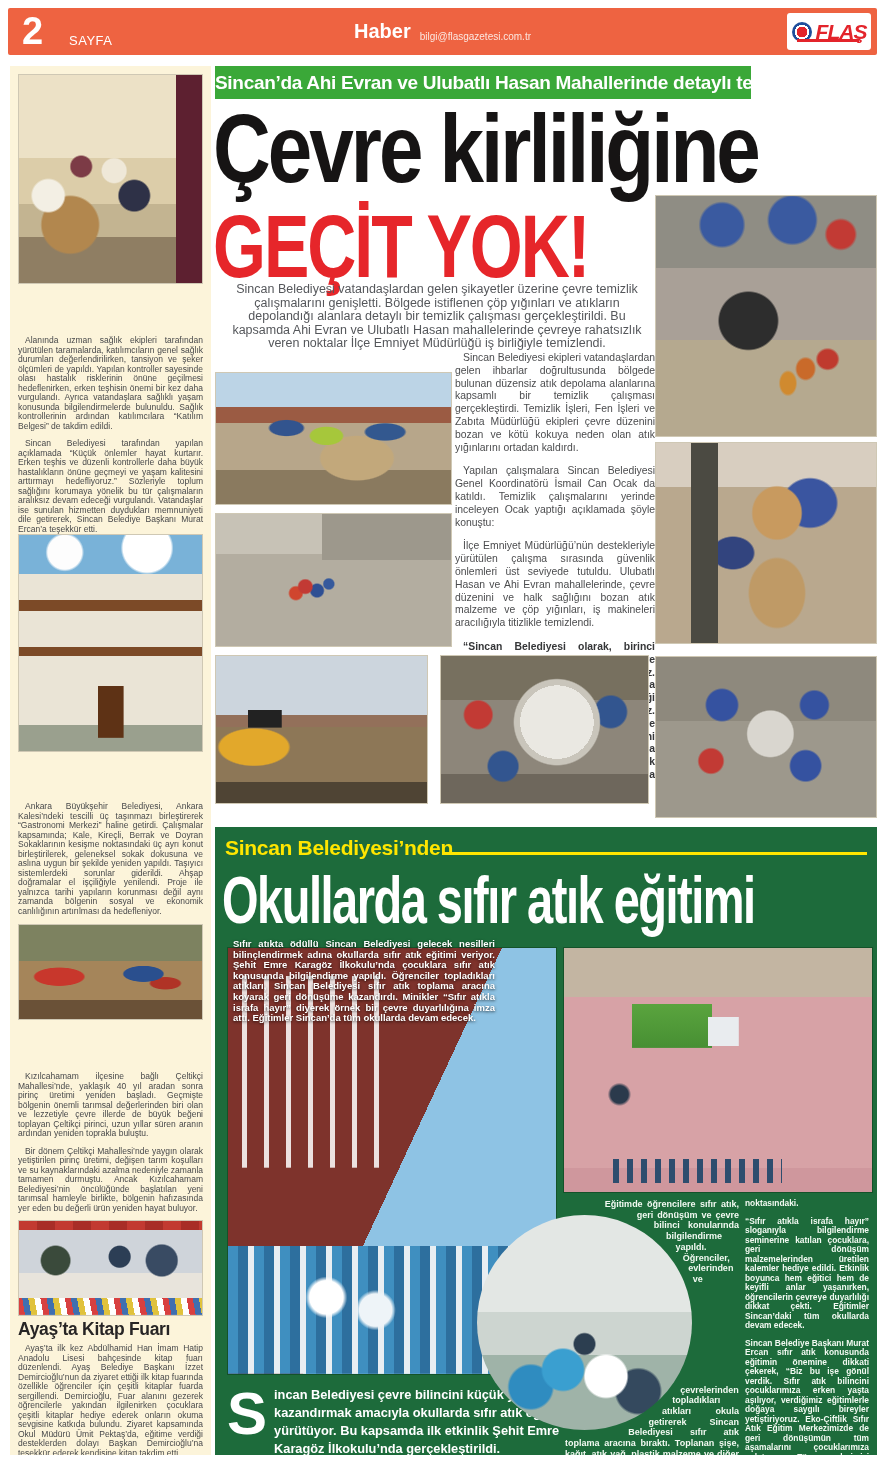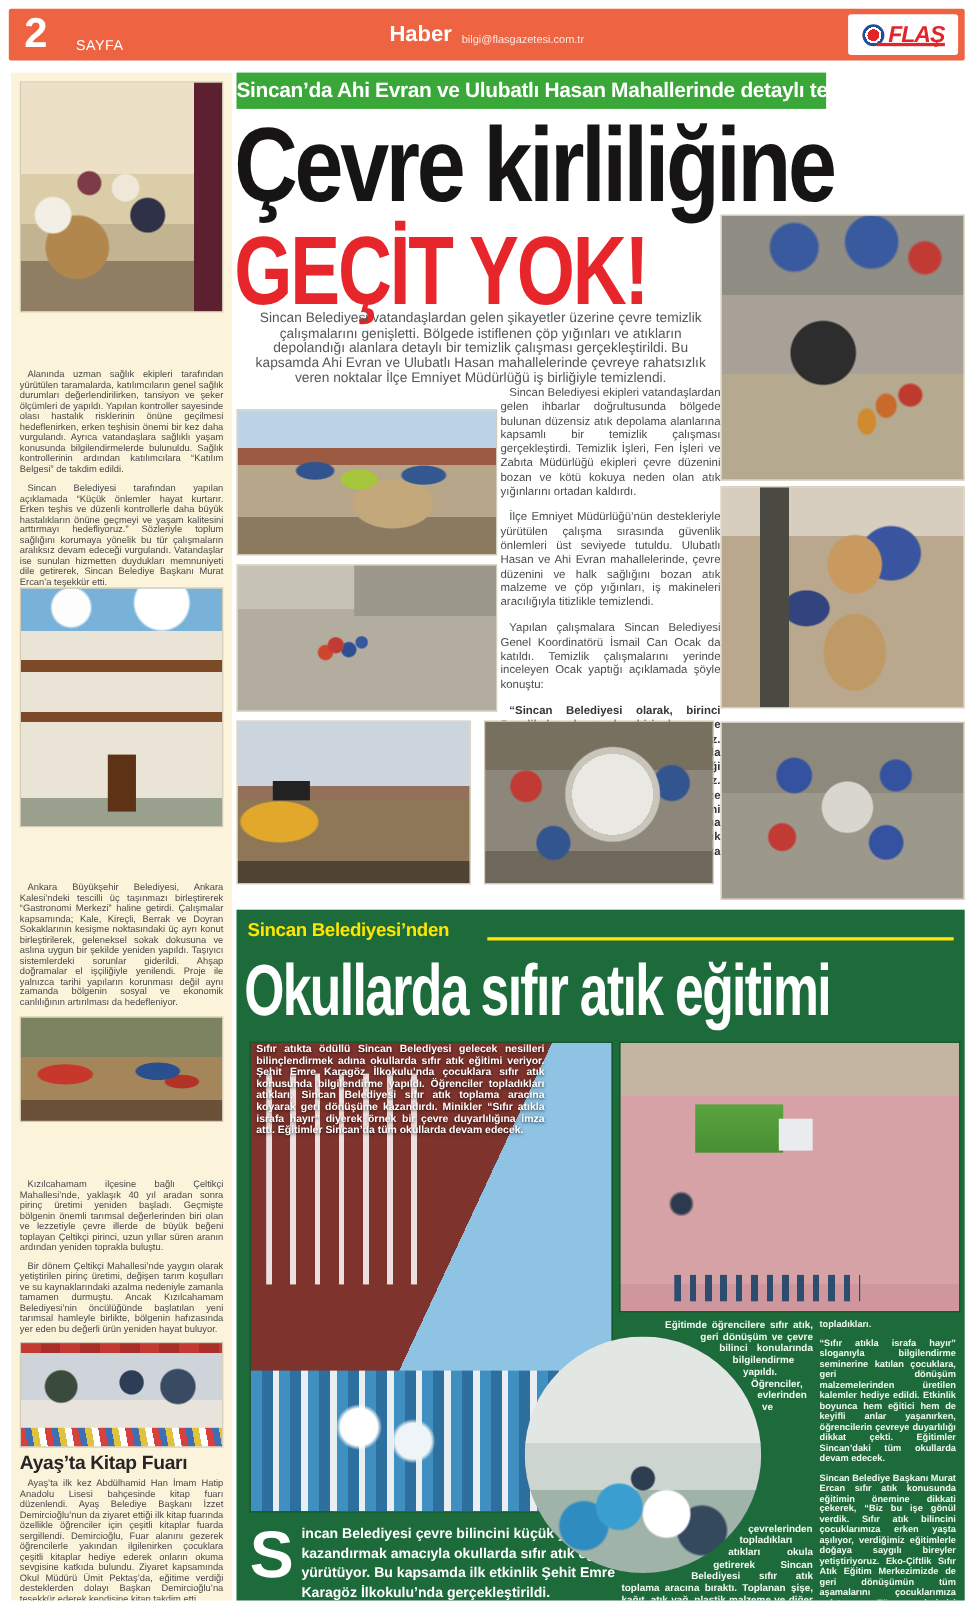--- a/index.html
+++ b/index.html
@@ -6,21 +6,21 @@
   body{font-family:"Liberation Sans","DejaVu Sans",sans-serif;}
   #page{position:relative;width:885px;height:1461px;background:#ffffff;overflow:hidden;}
 
   
   #masthead{position:absolute;left:8px;top:8px;width:869px;height:47px;background:#ee6341;border-radius:2px;}
   #page-num{position:absolute;left:14px;top:1px;font-size:38px;font-weight:800;color:#fff;line-height:44px;}
   #page-label{position:absolute;left:61px;top:25px;font-size:13px;font-weight:400;color:#fff;letter-spacing:.5px;}
   #section-wrap{position:absolute;left:0;right:0;top:0;height:47px;display:flex;align-items:center;justify-content:center;gap:9px;}
   #section-title{font-size:20px;font-weight:700;color:#fff;}
   #section-mail{font-size:10px;color:#fce7e0;margin-top:10px;}
-  #brand-box{position:absolute;right:6px;top:5px;width:100px;height:37px;background:#fff;border-radius:3px;display:flex;align-items:center;justify-content:center;gap:4px;}
+  #brand-box{position:absolute;right:6px;top:5px;width:84px;height:37px;background:#fff;border-radius:3px;display:flex;align-items:center;justify-content:center;gap:4px;}
   .logo-icon{width:20px;height:20px;border-radius:50%;background:radial-gradient(circle,#e3242b 0 38%,#ffffff 38% 52%,#1f4f9c 52% 72%,#e3242b 72%);flex:0 0 auto;}
   #brand-text{font-size:21px;font-weight:800;color:#e3242b;letter-spacing:-1px;font-style:italic;}
   #brand-bar{position:absolute;right:12px;bottom:8px;width:62px;height:3px;background:#e3242b;}
 
   
   #rail{position:absolute;left:10px;top:66px;width:201px;height:1389px;background:#fcf4da;overflow:hidden;}
   .rail-abs{position:absolute;left:8px;width:185px;}
   .rail-title{font-size:17.5px;line-height:19.5px;font-weight:800;color:#272525;letter-spacing:-.3px;}
   .rail-body p{margin:0 0 8px 0;font-size:8.5px;line-height:9.5px;color:#47484a;text-align:justify;text-indent:7px;}
 
@@ -126,25 +126,25 @@
   #headline-red{position:absolute;left:213px;top:202px;font-size:68px;font-weight:800;color:#e6262a;
     letter-spacing:-2px;line-height:1;white-space:nowrap;transform:scaleY(1.3);transform-origin:left top;}
   #lede{position:absolute;left:220px;top:283px;width:434px;font-size:12.5px;line-height:13.6px;color:#55575b;
     font-weight:500;text-align:center;}
   #main-body{position:absolute;left:455px;top:352px;width:200px;}
   #main-body p{margin:0 0 11px 0;font-size:10.4px;line-height:12.8px;color:#4b4c4e;text-align:justify;text-indent:8px;}
   #main-body p.quote{font-weight:700;color:#353638;}
 
   
   #green{position:absolute;left:215px;top:827px;width:662px;height:628px;background:#1d6b3b;overflow:hidden;}
-  #zw-kicker{position:absolute;left:10px;top:9px;font-size:17px;font-weight:800;color:#ffe600;letter-spacing:-.3px;}
+  #zw-kicker{position:absolute;left:10px;top:9px;font-size:21px;font-weight:800;color:#ffe600;letter-spacing:-.3px;}
   #zw-line{position:absolute;left:228px;right:10px;top:25px;height:3px;background:#ffe600;}
   #zw-headline{position:absolute;left:7px;top:40px;font-size:47px;font-weight:800;color:#ffffff;
     letter-spacing:-1.5px;line-height:1;white-space:nowrap;transform:scaleY(1.4);transform-origin:left top;}
-  #zw-intro{position:absolute;left:18px;top:122px;width:262px;font-size:9.5px;line-height:10.6px;font-weight:700;
+  #zw-intro{position:absolute;left:18px;top:112px;width:262px;font-size:9.5px;line-height:10.6px;font-weight:700;
     color:#ffffff;text-shadow:0 1px 3px rgba(0,0,0,.75);text-align:justify;z-index:3;}
   .zw-col{position:absolute;font-size:9px;line-height:10.7px;font-weight:700;color:#f2faf2;text-align:justify;}
   #zw-col1{left:350px;top:372px;width:174px;height:256px;}
   #zw-col1 .wrapshape{float:left;width:134px;height:256px;shape-outside:circle(114px at 20px 123px);}
   #zw-col2{left:530px;top:372px;width:124px;font-size:8.4px;line-height:9.5px;}
   #zw-col2 p, #zw-col1 p{margin:0 0 8px 0;}
   #zw-drop{position:absolute;left:12px;top:558px;width:344px;color:#fff;z-index:2;}
   #zw-drop .cap{float:left;font-size:60px;line-height:54px;font-weight:800;margin:2px 7px 0 0;}
   #zw-drop .txt{font-size:12.8px;line-height:15.2px;font-weight:700;text-align:left;}
   .green-frame{border:1px solid #145229;}
@@ -196,22 +196,22 @@
   <div id="kicker-bar">Sincan’da Ahi Evran ve  Ulubatlı Hasan Mahallerinde detaylı temizlik</div>
   <div id="headline-black">Çevre kirliliğine</div>
   <div id="headline-red">GEÇİT YOK!</div>
   <div id="lede">Sincan Belediyesi vatandaşlardan gelen şikayetler üzerine çevre temizlik çalışmalarını genişletti. Bölgede istiflenen çöp yığınları ve atıkların depolandığı alanlara detaylı bir temizlik çalışması gerçekleştirildi. Bu kapsamda Ahi Evran ve Ulubatlı Hasan mahallelerinde çevreye rahatsızlık veren noktalar İlçe Emniyet Müdürlüğü iş birliğiyle temizlendi.</div>
 
   <div class="ph ph-clean1" style="left:215px;top:372px;width:237px;height:133px;"></div>
   <div class="ph ph-aerial" style="left:215px;top:513px;width:237px;height:134px;"></div>
 
   <div id="main-body">
     <p>Sincan Belediyesi ekipleri vatandaşlardan gelen ihbarlar doğrultusunda bölgede bulunan düzensiz atık depolama alanlarına kapsamlı bir temizlik çalışması gerçekleştirdi. Temizlik İşleri, Fen İşleri ve Zabıta Müdürlüğü ekipleri çevre düzenini bozan ve kötü kokuya neden olan atık yığınlarını ortadan kaldırdı.</p>
+    <p>Yapılan çalışmalara Sincan Belediyesi Genel Koordinatörü İsmail Can Ocak da katıldı. Temizlik çalışmalarını yerinde inceleyen Ocak yaptığı açıklamada şöyle konuştu:</p>
     <p>İlçe Emniyet Müdürlüğü’nün destekleriyle yürütülen çalışma sırasında güvenlik önlemleri üst seviyede tutuldu. Ulubatlı Hasan ve Ahi Evran mahallelerinde, çevre düzenini ve halk sağlığını bozan atık malzeme ve çöp yığınları, iş makineleri aracılığıyla titizlikle temizlendi.</p>
-    <p>Yapılan çalışmalara Sincan Belediyesi Genel Koordinatörü İsmail Can Ocak da katıldı. Temizlik çalışmalarını yerinde inceleyen Ocak yaptığı açıklamada şöyle konuştu:</p>
     <p class="quote">“Sincan Belediyesi olarak, birinci öncelik konularımızdan biri olan çevre temizliğiyle ilgili bugün de sahadayız. Ulubatlı Hasan Mahallemiz ve Tuğla Ocakları mevkiinde çevre temizliği konusunda detaylı çalışmalar yapıyoruz. Bu konuda Sincan Emniyetimiz de bize büyük bir destek sağlıyor, çevre düzeni ve vatandaşlarımızın sağlığı adına denetimlerimizi aralıksız sürdürerek temiz bir Sincan için çalışmalarımıza devam edeceğiz.”</p>
   </div>
 
   <div class="ph ph-backhoe" style="left:215px;top:655px;width:213px;height:149px;"></div>
   <div class="ph ph-sack" style="left:440px;top:655px;width:209px;height:149px;"></div>
 
   <div class="ph ph-stripA" style="left:655px;top:195px;width:222px;height:242px;"></div>
   <div class="ph ph-stripB" style="left:655px;top:442px;width:222px;height:202px;"></div>
   <div class="ph ph-stripC" style="left:655px;top:656px;width:222px;height:162px;"></div>
 
@@ -222,21 +222,21 @@
 
     <div class="ph ph-school green-frame" style="left:12px;top:120px;width:330px;height:428px;"></div>
     <div id="zw-intro">Sıfır atıkta ödüllü Sincan Belediyesi gelecek nesilleri bilinçlendirmek adına okullarda sıfır atık eğitimi veriyor. Şehit Emre Karagöz İlkokulu’nda çocuklara sıfır atık konusunda bilgilendirme yapıldı. Öğrenciler topladıkları atıkları, Sincan Belediyesi sıfır atık toplama aracına koyarak geri dönüşüme kazandırdı. Minikler “Sıfır atıkla israfa hayır” diyerek örnek bir çevre duyarlılığına imza attı. Eğitimler Sincan’da tüm okullarda devam edecek.</div>
     <div class="ph ph-truck green-frame" style="left:348px;top:120px;width:310px;height:246px;"></div>
 
     <div id="zw-col1" class="zw-col">
       <div class="wrapshape"></div>
       <p>Eğitimde öğrencilere sıfır atık, geri dönüşüm ve çevre bilinci konularında bilgilendirme yapıldı. Öğrenciler, evlerinden ve çevrelerinden topladıkları atıkları okula getirerek Sincan Belediyesi sıfır atık toplama aracına bıraktı. Toplanan şişe, kağıt, atık yağ, plastik malzeme ve diğer atıklar geri dönüşüme</p>
     </div>
     <div id="zw-col2" class="zw-col">
-      <p>topladıkları.</p>
+      <p>noktasındaki.</p>
       <p>“Sıfır atıkla israfa hayır” sloganıyla bilgilendirme seminerine katılan çocuklara, geri dönüşüm malzemelerinden üretilen kalemler hediye edildi. Etkinlik boyunca hem eğitici hem de keyifli anlar yaşanırken, öğrencilerin çevreye duyarlılığı dikkat çekti. Eğitimler Sincan’daki tüm okullarda devam edecek.</p>
       <p>Sincan Belediye Başkanı Murat Ercan sıfır atık konusunda eğitimin önemine dikkati çekerek, “Biz bu işe gönül verdik. Sıfır atık bilincini çocuklarımıza erken yaşta aşılıyor, verdiğimiz eğitimlerle doğaya saygılı bireyler yetiştiriyoruz. Eko-Çiftlik Sıfır Atık Eğitim Merkezimizde de geri dönüşümün tüm aşamalarını çocuklarımıza anlatıyoruz. Tüm gençlerimizi eğitimlerimize katılmaya, Eko Çiftliğimizi ziyaret etmeye davet ediyorum.” ifadelerini kullandı.</p>
     </div>
 
     <div id="zw-drop">
       <span class="cap">S</span>
       <span class="txt">incan Belediyesi çevre bilincini küçük yaşlarda kazandırmak amacıyla okullarda sıfır atık eğitimi yürütüyor. Bu kapsamda ilk etkinlik Şehit Emre Karagöz İlkokulu’nda gerçekleştirildi.</span>
     </div>
 
     <div class="ph ph-circle" style="left:262px;top:388px;width:215px;height:215px;z-index:4;"></div>

